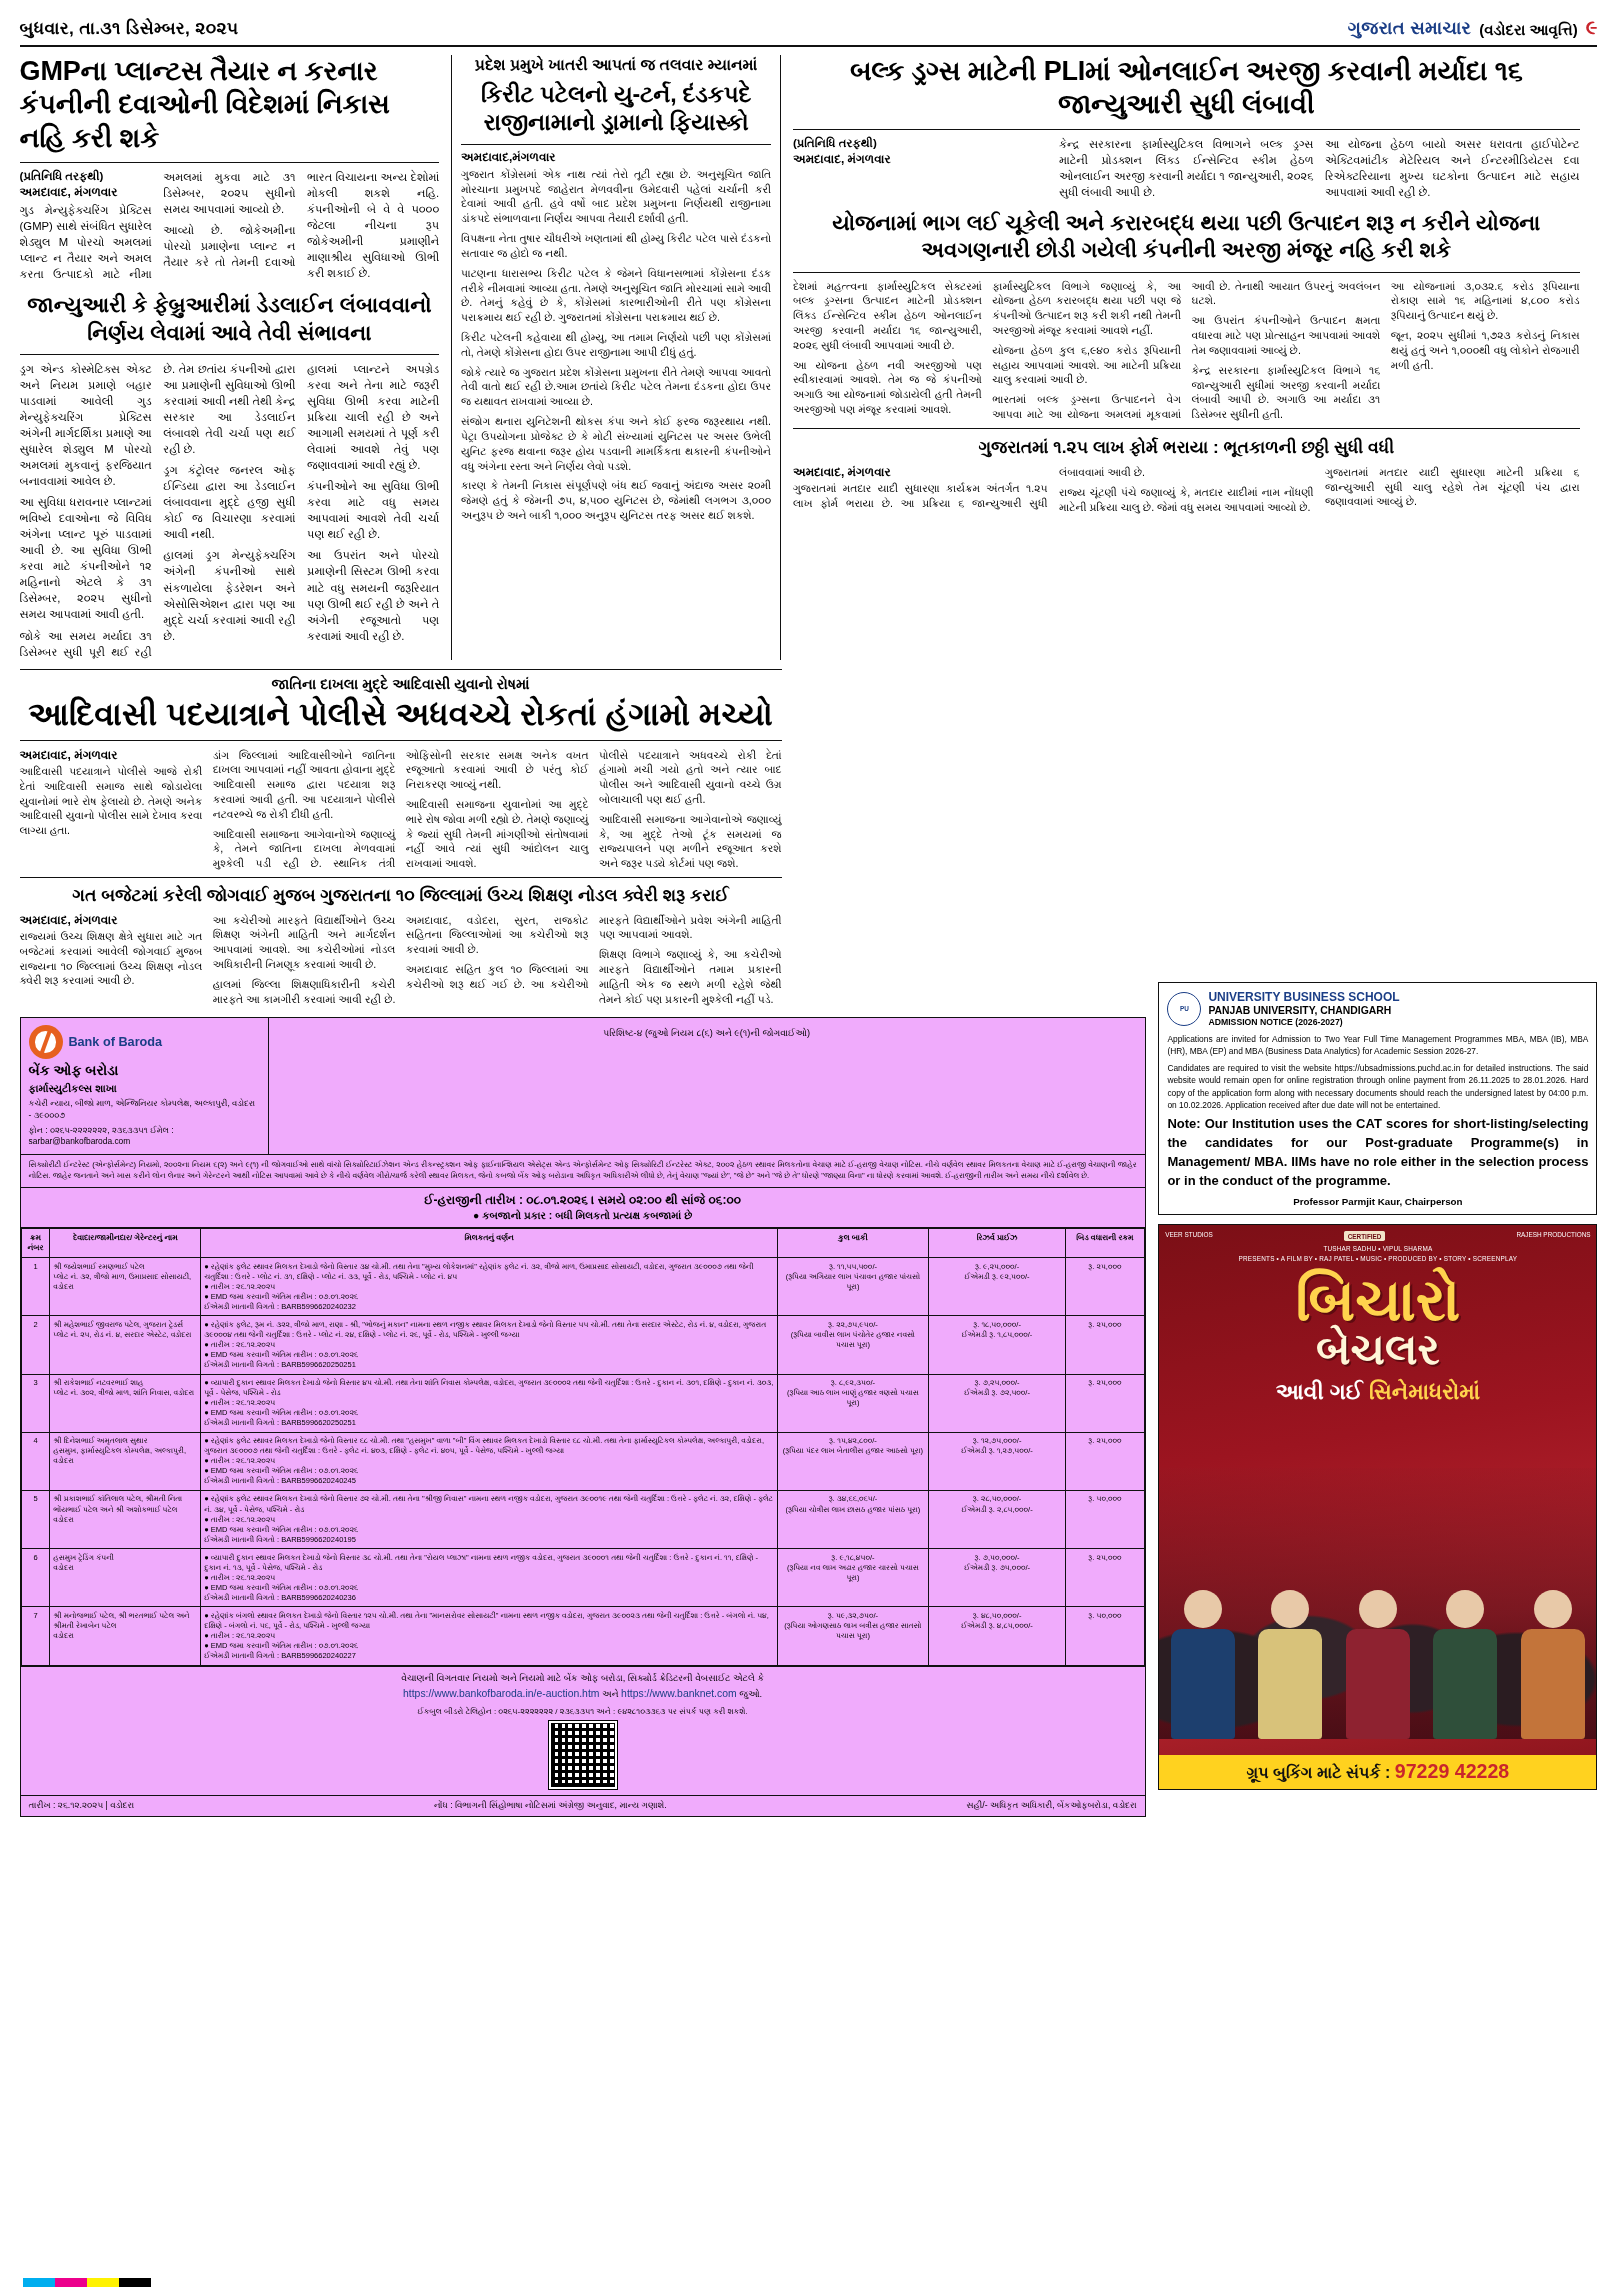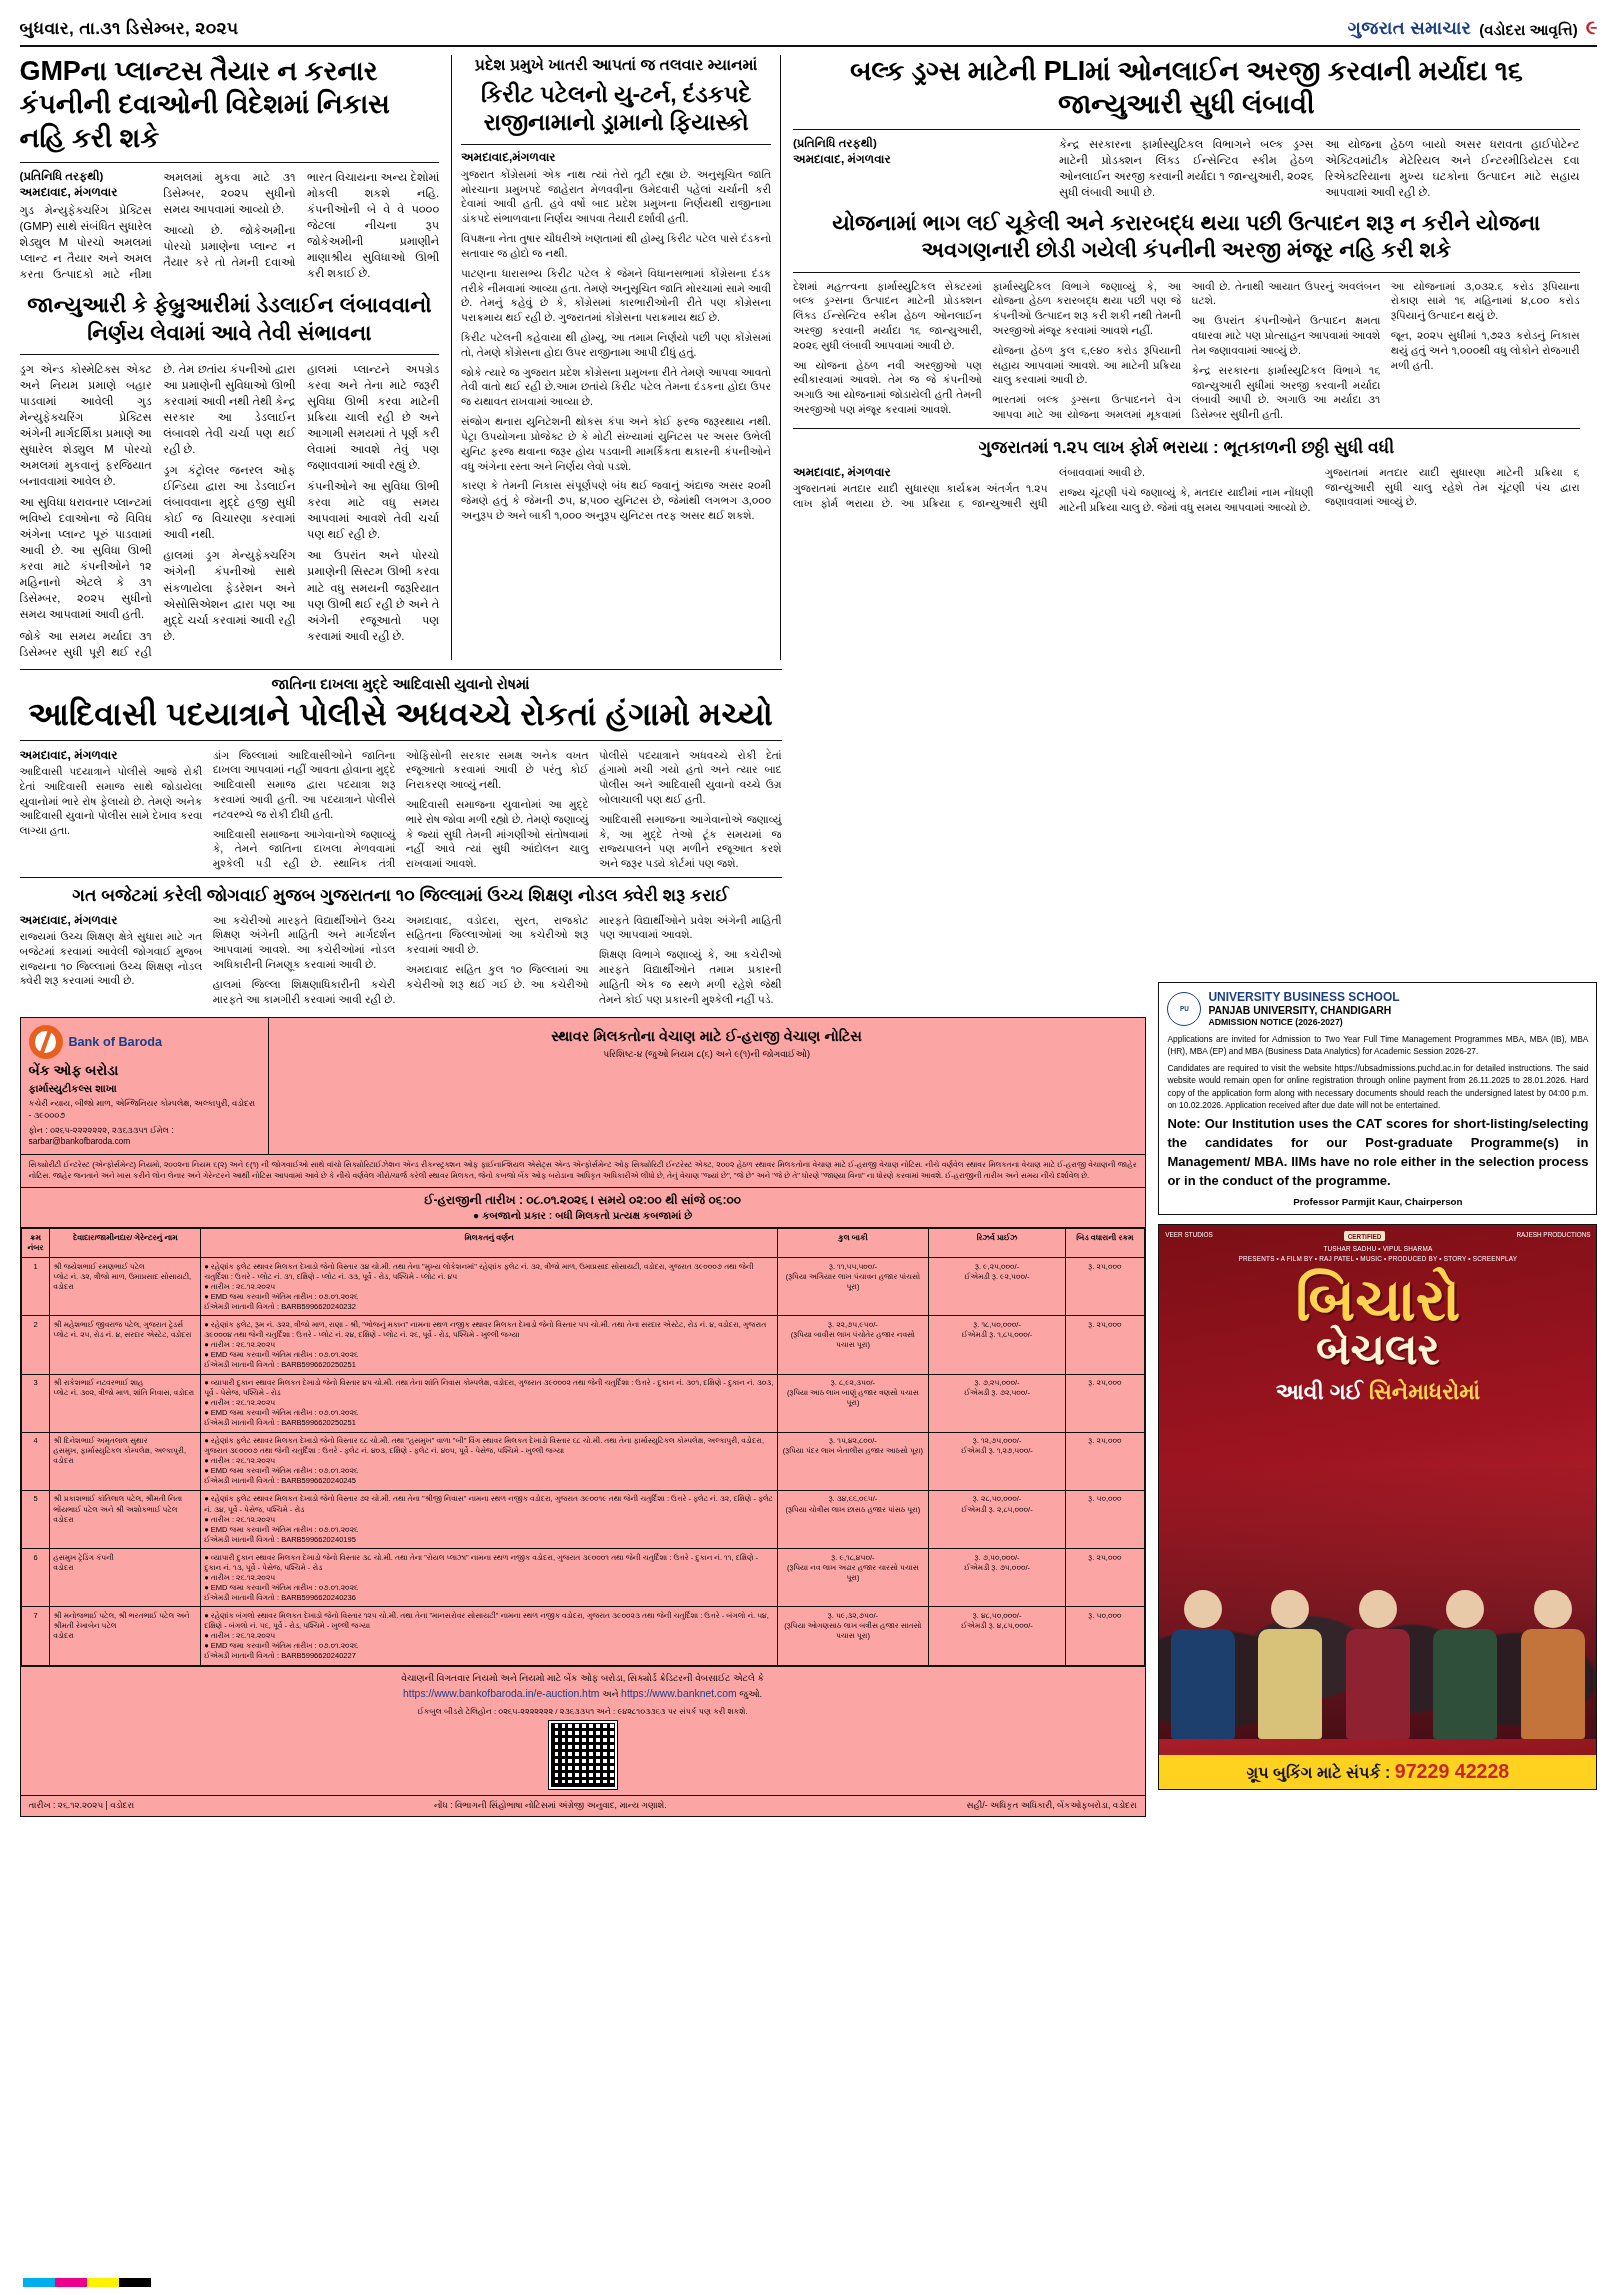--- a/index.html
+++ b/index.html
@@ -92,21 +92,21 @@
     padding: 5.8px 0;
   }
   .banner-kicker { font-size: 14.4px; font-weight: bold; text-align:center; margin-bottom: 3.5px; }
   .banner-head { font-size: 32px; font-weight: bold; text-align:center; line-height:1.18; }
 
   
   .auction {
     border: 1.7px solid #111;
     margin-top: 10.4px;
     padding: 0;
-    background: #fca5a5;
+    background: #f0abfc;
     width: 1126px;
   }
   .auc-top {
     display: flex;
     align-items: stretch;
     border-bottom: 1.2px solid #111;
   }
   .auc-logo {
     width: 248px; padding: 7px 8px;
     border-right: 1.2px solid #111;
@@ -371,21 +371,20 @@
           <div>
             <div class="bob-name">Bank of Baroda</div>
           </div>
         </div>
         <div style="font-size:14px;font-weight:bold;">બેંક ઓફ બરોડા</div>
         <div style="font-size:10.4px;font-weight:bold;">ફાર્માસ્યુટીકલ્સ શાખા</div>
         <div class="auc-addr">કચેરી ન્યાય, બીજો માળ, એન્જિનિયર કોમ્પલેક્ષ, અલ્કાપુરી, વડોદરા - ૩૯૦૦૦૭</div>
         <div class="auc-addr">ફોન : ૦૨૬૫-૨૨૨૨૨૨૨, ૨૩૬૩૩૫૧ ઈમેલ : sarbar@bankofbaroda.com</div>
       </div>
       <div class="auc-title">
-        <div class="t2">સ્થાવર મિલકતોના વેચાણ માટે ઈ-હરાજી વેચાણ નોટિસ</div>
         <div class="t3">પરિશિષ્ટ-૪ (જુઓ નિયમ ૮(૬) અને ૯(૧)ની જોગવાઈઓ)</div>
       </div>
     </div>
 
     <div class="auc-legal">સિક્યોરીટી ઈન્ટરેસ્ટ (એન્ફોર્સમેન્ટ) નિયમો, ૨૦૦૨ના નિયમ ૬(૨) અને ૯(૧) ની જોગવાઈઓ સાથે વાંચો સિક્યોરિટાઈઝેશન એન્ડ રીકન્સ્ટ્રક્શન ઓફ ફાઈનાન્શિયલ એસેટ્સ એન્ડ એન્ફોર્સમેન્ટ ઓફ સિક્યોરિટી ઈન્ટરેસ્ટ એક્ટ, ૨૦૦૨ હેઠળ સ્થાવર મિલકતોના વેચાણ માટે ઈ-હરાજી વેચાણ નોટિસ. નીચે વર્ણવેલ સ્થાવર મિલકતના વેચાણ માટે ઈ-હરાજી વેચાણની જાહેર નોટિસ. જાહેર જનતાને અને ખાસ કરીને લોન લેનાર અને ગેરેન્ટરને આથી નોટિસ આપવામાં આવે છે કે નીચે વર્ણવેલ ગીરો/ચાર્જ કરેલી સ્થાવર મિલકત, જેનો કબજો બેંક ઓફ બરોડાના અધિકૃત અધિકારીએ લીધો છે, તેનું વેચાણ "જ્યાં છે", "જે છે" અને "જે છે તે" ધોરણે "જાણ્યા વિના" ના ધોરણે કરવામાં આવશે. ઈ-હરાજીની તારીખ અને સમય નીચે દર્શાવેલ છે.</div>
 
     <div class="auc-dates">
       <div class="d1">ઈ-હરાજીની તારીખ : ૦૮.૦૧.૨૦૨૬  ।  સમયે ૦૨:૦૦ થી સાંજે ૦૬:૦૦</div>
       <div class="d2">● કબજાનો પ્રકાર : બધી મિલકતો પ્રત્યક્ષ કબજામાં છે</div>
     </div>

